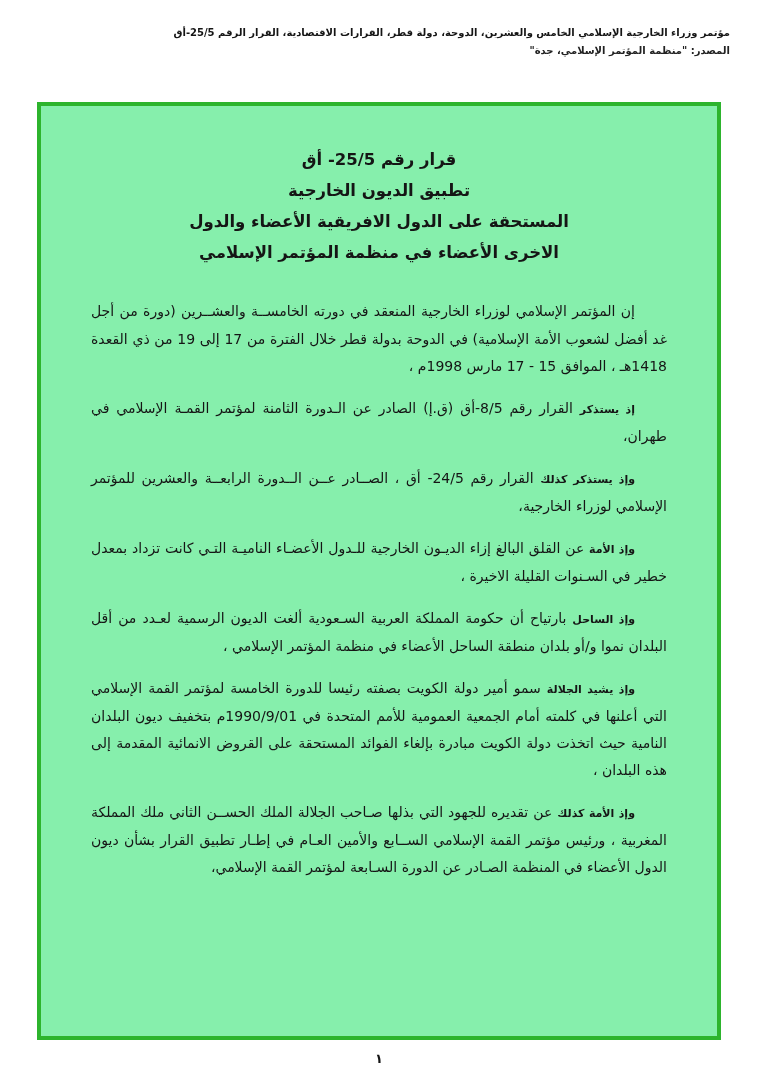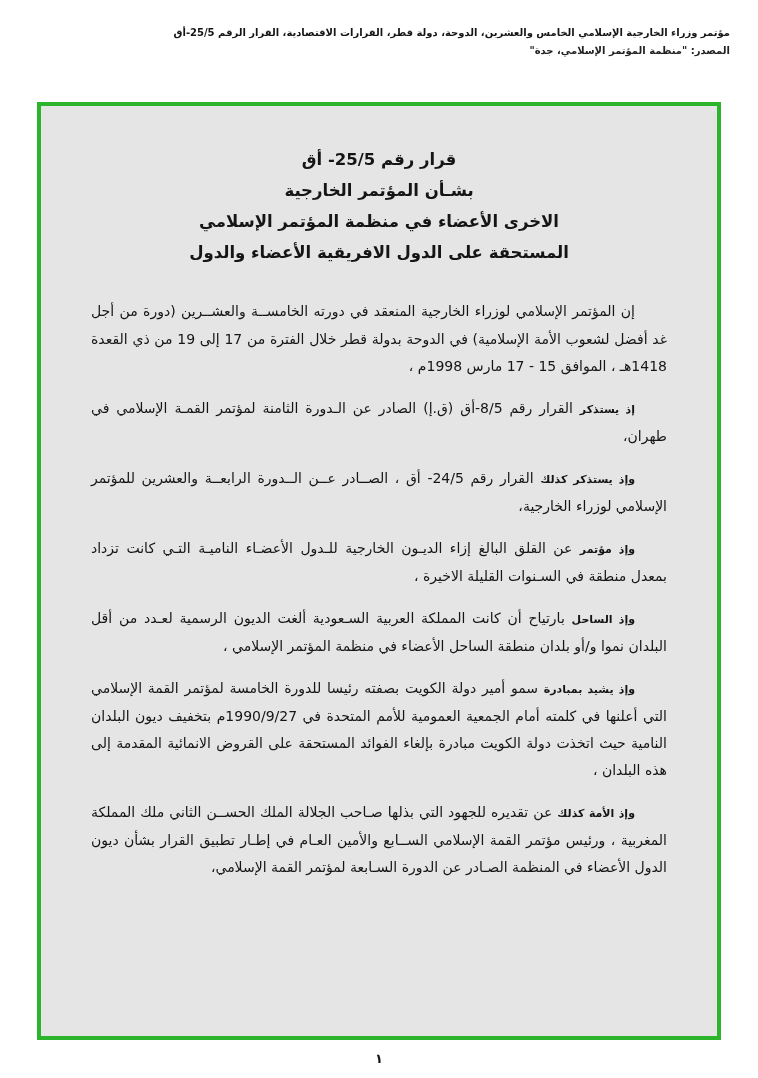--- a/index.html
+++ b/index.html
@@ -36,21 +36,21 @@
   }
 
   
   .frame {
     position: absolute;
     top: 102px;
     right: 37px;
     width: 684px;
     height: 938px;
     border: 4px solid #2db42d;
-    background: #e5e5e5;
+    background: #86efac;
     overflow: hidden;
   }
   .frame-content {
     padding: 38px 50px 0 50px;
   }
 
   
   .titles {
     text-align: center;
     font-weight: bold;
@@ -91,37 +91,37 @@
 <header class="doc-header">
   <div class="h-line1">مؤتمر وزراء الخارجية الإسلامي الخامس والعشرين، الدوحة، دولة قطر، القرارات الاقتصادية، القرار الرقم 25/5-أق</div>
   <div class="h-line2">المصدر:  "منظمة المؤتمر الإسلامي، جدة"</div>
 </header>
 
 <div class="frame">
   <div class="frame-content">
 
     <div class="titles">
       <div class="title-line">قرار رقم 25/5- أق</div>
-      <div class="title-line">بشـأن المؤتمر الخارجية</div>
+      <div class="title-line">تطبيق الديون الخارجية</div>
+      <div class="title-line">المستحقة على الدول الافريقية الأعضاء والدول</div>
       <div class="title-line">الاخرى الأعضاء في منظمة المؤتمر الإسلامي</div>
-      <div class="title-line">المستحقة على الدول الافريقية الأعضاء والدول</div>
     </div>
 
     <div class="body-text">
       <p class="para"><span class="lead"></span> <span>إن المؤتمر الإسلامي لوزراء الخارجية المنعقد في دورته الخامســة والعشــرين (دورة من أجل غد أفضل لشعوب الأمة الإسلامية) في الدوحة بدولة قطر خلال الفترة من 17 إلى 19 من ذي القعدة 1418هـ ، الموافق 15 - 17 مارس 1998م ،</span></p>
 
       <p class="para"><span class="lead">إذ يستذكر</span> <span>القرار رقم 8/5-أق (ق.إ) الصادر عن الـدورة الثامنة لمؤتمر القمـة الإسلامي في طهران،</span></p>
 
       <p class="para"><span class="lead">وإذ يستذكر كذلك</span> <span>القرار رقم 24/5- أق ، الصــادر عــن الــدورة الرابعــة والعشرين للمؤتمر الإسلامي لوزراء الخارجية،</span></p>
 
-      <p class="para"><span class="lead">وإذ مؤتمر</span> <span>عن القلق البالغ إزاء الديـون الخارجية للـدول الأعضـاء الناميـة التـي كانت تزداد بمعدل منطقة في السـنوات القليلة الاخيرة ،</span></p>
+      <p class="para"><span class="lead">وإذ الأمة</span> <span>عن القلق البالغ إزاء الديـون الخارجية للـدول الأعضـاء الناميـة التـي كانت تزداد بمعدل خطير في السـنوات القليلة الاخيرة ،</span></p>
 
-      <p class="para"><span class="lead">وإذ الساحل</span> <span>بارتياح أن كانت المملكة العربية السـعودية ألغت الديون الرسمية لعـدد من أقل البلدان نموا و/أو بلدان منطقة الساحل الأعضاء في منظمة المؤتمر الإسلامي ،</span></p>
+      <p class="para"><span class="lead">وإذ الساحل</span> <span>بارتياح أن حكومة المملكة العربية السـعودية ألغت الديون الرسمية لعـدد من أقل البلدان نموا و/أو بلدان منطقة الساحل الأعضاء في منظمة المؤتمر الإسلامي ،</span></p>
 
-      <p class="para"><span class="lead">وإذ يشيد بمبادرة</span> <span>سمو أمير دولة الكويت بصفته رئيسا للدورة الخامسة لمؤتمر القمة الإسلامي التي أعلنها في كلمته أمام الجمعية العمومية للأمم المتحدة في 1990/9/27م بتخفيف ديون البلدان النامية حيث اتخذت دولة الكويت مبادرة بإلغاء الفوائد المستحقة على القروض الانمائية المقدمة إلى هذه البلدان ،</span></p>
+      <p class="para"><span class="lead">وإذ يشيد الجلالة</span> <span>سمو أمير دولة الكويت بصفته رئيسا للدورة الخامسة لمؤتمر القمة الإسلامي التي أعلنها في كلمته أمام الجمعية العمومية للأمم المتحدة في 1990/9/01م بتخفيف ديون البلدان النامية حيث اتخذت دولة الكويت مبادرة بإلغاء الفوائد المستحقة على القروض الانمائية المقدمة إلى هذه البلدان ،</span></p>
 
       <p class="para"><span class="lead">وإذ الأمة كذلك</span> <span>عن تقديره للجهود التي بذلها صـاحب الجلالة الملك الحســن الثاني ملك المملكة المغربية ، ورئيس مؤتمر القمة الإسلامي الســابع والأمين العـام في إطـار تطبيق القرار بشأن ديون الدول الأعضاء في المنظمة الصـادر عن الدورة السـابعة لمؤتمر القمة الإسلامي،</span></p>
     </div>
 
   </div>
 </div>
 
 <footer class="pagenum">١</footer>
 
 </body></html>

